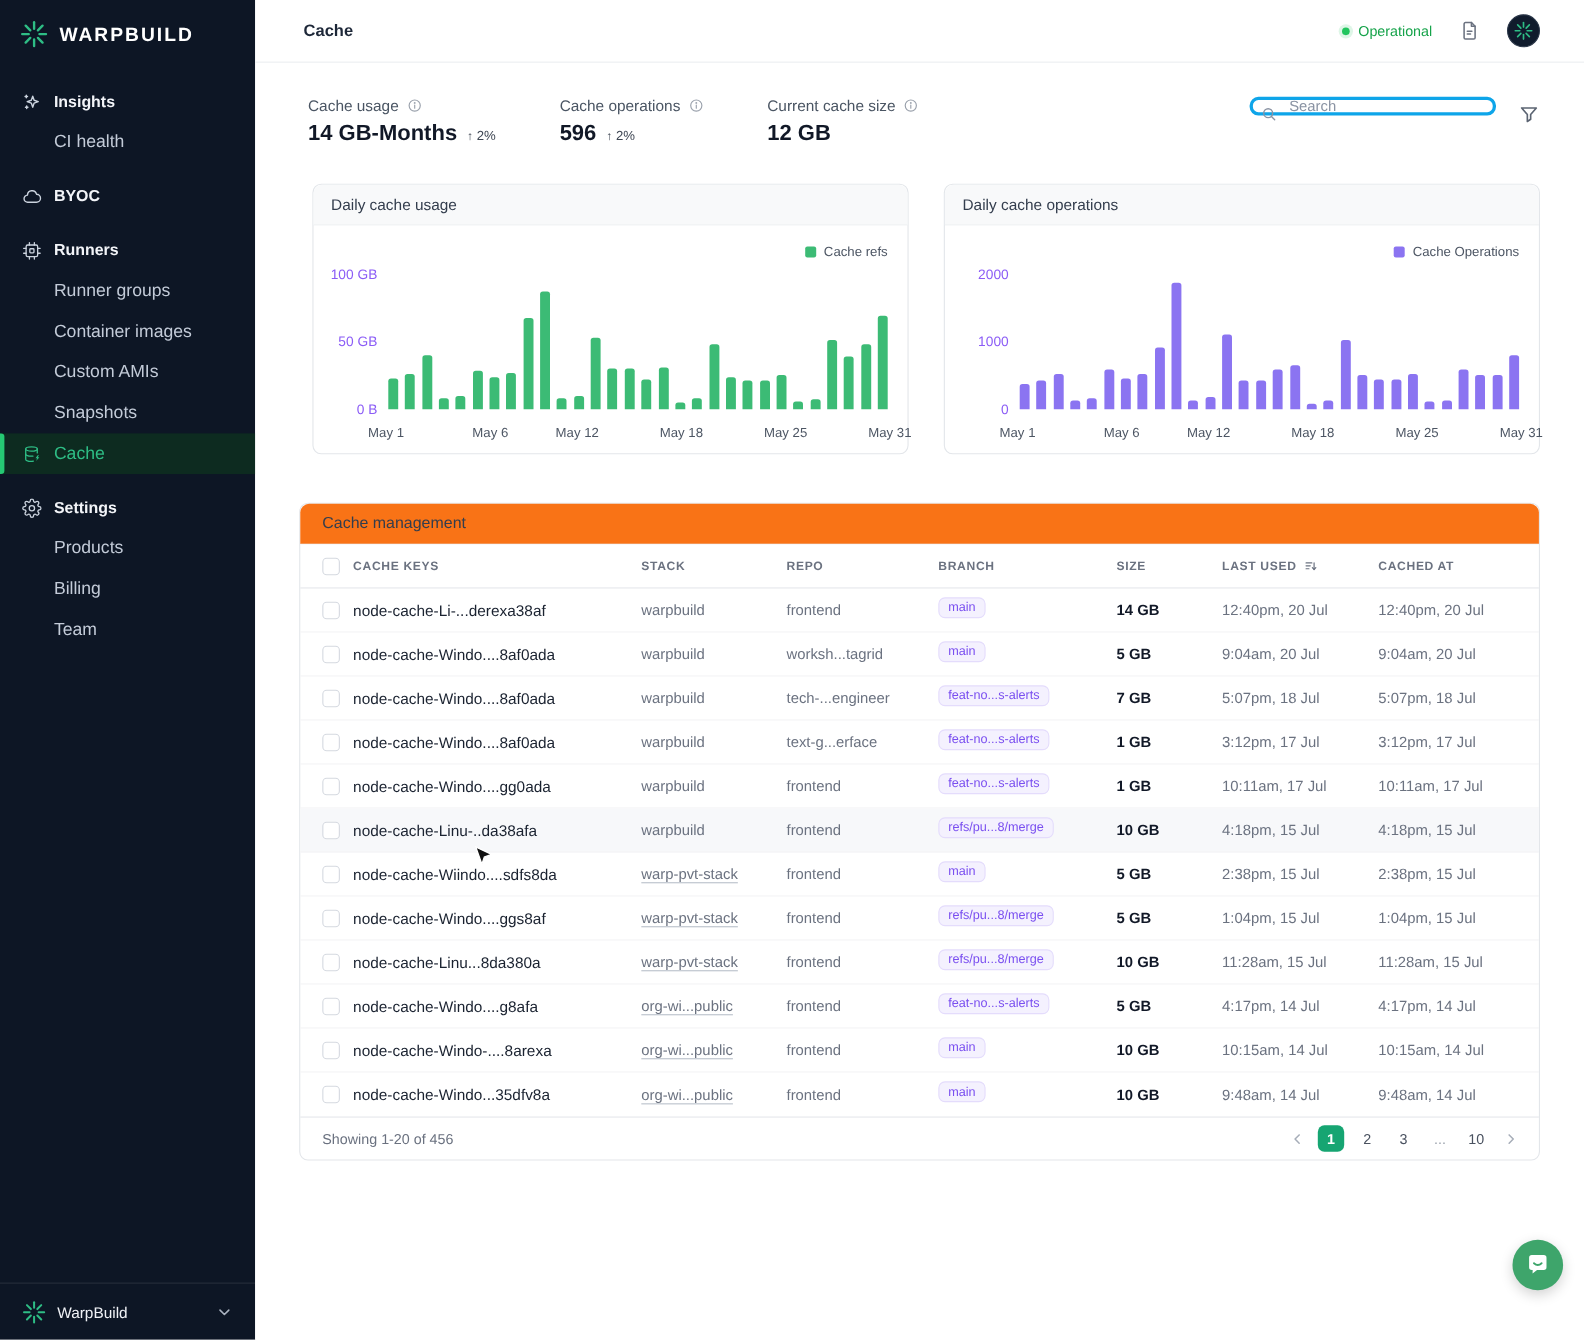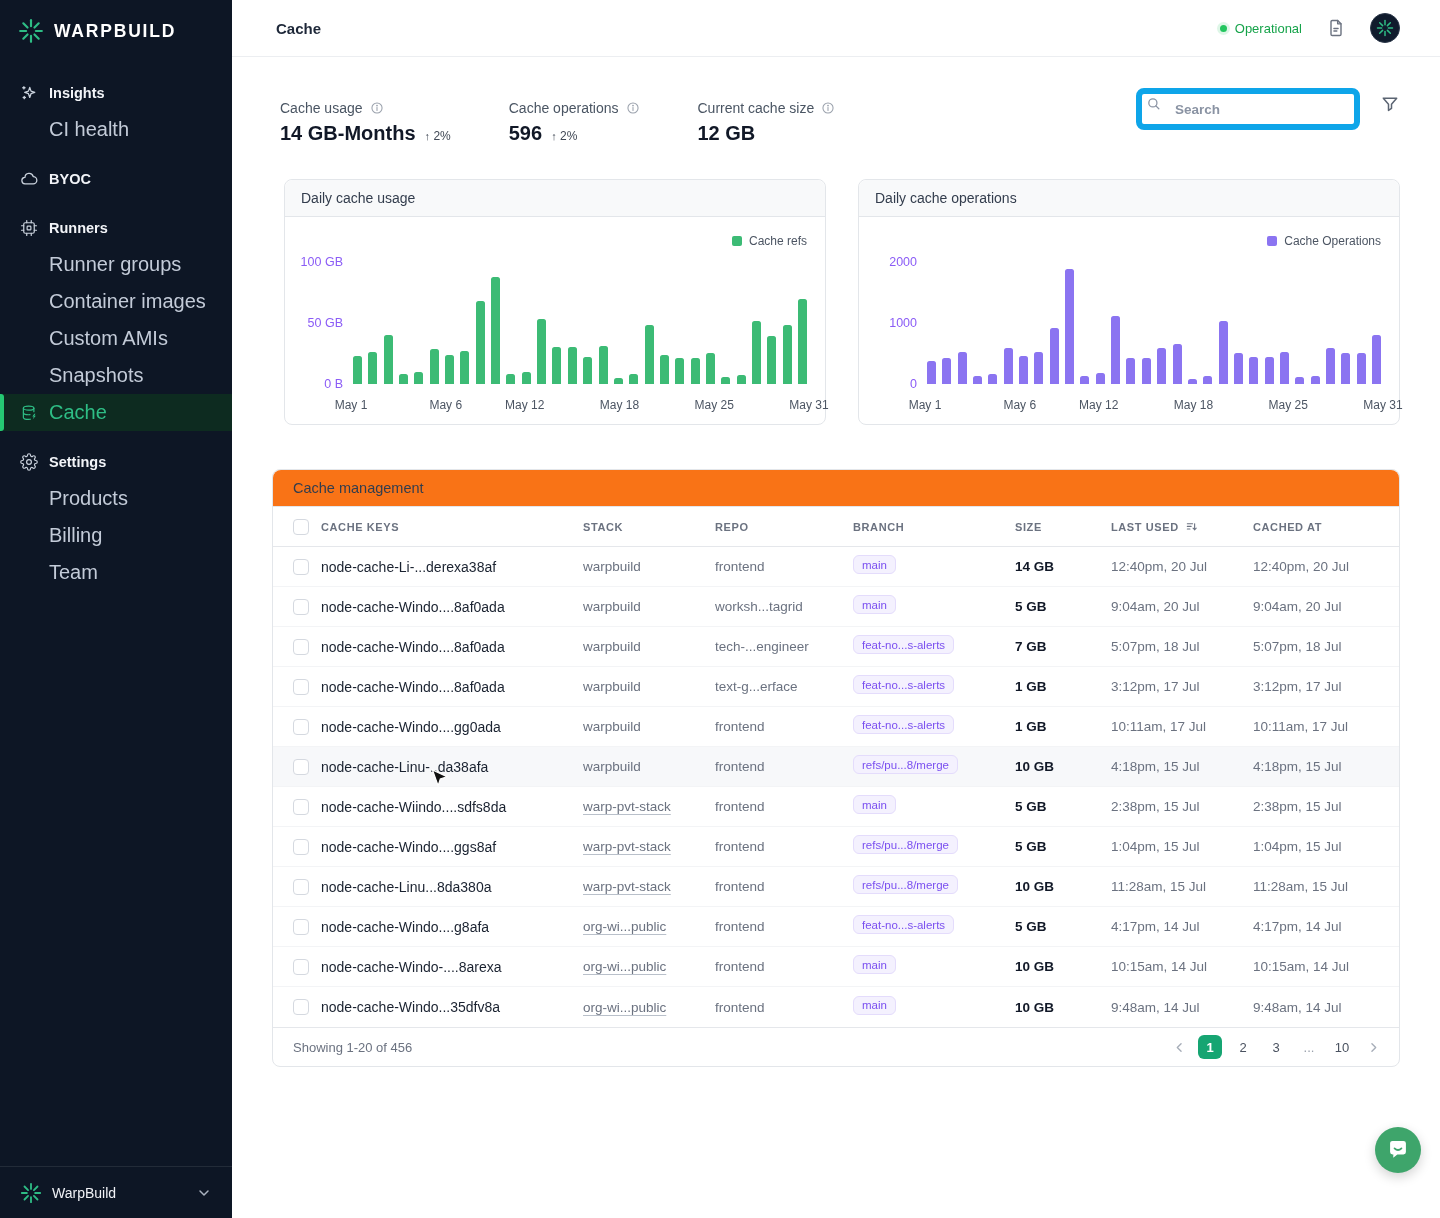--- a/index.html
+++ b/index.html
@@ -8,21 +8,21 @@
 
   
   .sidebar { position:absolute; left:0; top:0; width:232px; height:1218px; background:#0d1625; color:#e7ebf1; }
   .logo-row { display:flex; align-items:center; gap:10px; padding:18px 0 16px 18px; }
   .logo-mark { width:26px; height:26px; color:#2ebd85; }
   .logo-text { font-size:17.5px; font-weight:700; letter-spacing:1.8px; color:#fff; }
   .nav { padding-top:14px; }
   .nav-section { margin-bottom:12px; }
   .nav-item { display:flex; align-items:center; gap:11px; height:37px; padding-left:20px; font-size:14.5px; color:#c3cbd8; cursor:default; position:relative; }
   .nav-item.top { color:#f2f4f8; font-weight:600; }
-  .nav-item.child { padding-left:49px; font-size:20px; font-weight:400; }
+  .nav-item.child { padding-left:49px; font-size:16px; font-weight:400; }
   .nav-item.child.has-icon { padding-left:20px; }
   .nav-item .nav-icon { width:18px; height:18px; flex:0 0 18px; color:#cbd3de; }
   .nav-item.active { background:#0d2b20; color:#2ebd85; font-weight:500; }
   .nav-item.active .nav-icon { color:#2ebd85; }
   .nav-item.active::before { content:""; position:absolute; left:0; top:0; bottom:0; width:4px; background:#25c973; border-radius:0 3px 3px 0; }
   .sidebar-footer { position:absolute; bottom:0; left:0; right:0; height:52px; border-top:1px solid rgba(255,255,255,.09); display:flex; align-items:center; gap:10px; padding:0 20px; }
   .sidebar-footer .logo-mark { width:22px; height:22px; }
   .sidebar-footer-label { font-size:14px; color:#f0f2f6; }
   .sidebar-footer .chev { margin-left:auto; width:16px; height:16px; color:#aab3c0; }
 
@@ -34,30 +34,30 @@
   .status { display:flex; align-items:center; gap:8px; font-size:13px; color:#16a34a; font-weight:500; }
   .status-dot { width:7px; height:7px; border-radius:50%; background:#22c55e; box-shadow:0 0 0 3px rgba(34,197,94,.15); }
   .doc-icon { width:20px; height:20px; color:#6b7280; }
   .avatar { width:30px; height:30px; border-radius:50%; background:#101b2c; border:1px solid #2a3648; display:flex; align-items:center; justify-content:center; }
   .avatar svg { width:18px; height:18px; color:#2ebd85; }
 
   .content { padding:31px 40px 0 40px; }
 
   
   .stats-row { display:flex; align-items:flex-start; }
-  .stats { display:flex; gap:58px; padding-left:8px;margin-top:12px; }
+  .stats { display:flex; gap:58px; padding-left:8px; }
   .stat-label { display:flex; align-items:center; gap:7px; font-size:14px; color:#4a5563; }
   .stat-label .info { width:14px; height:14px; color:#9aa1ac; }
   .stat-value-row { display:flex; align-items:baseline; gap:9px; margin-top:6px; }
   .stat-value { font-size:20px; font-weight:700; color:#111827; }
   .stat-delta { font-size:12px; color:#3f4754; }
   .stat-delta .arrow { font-size:11px; }
   .search-group { margin-left:auto; display:flex; align-items:flex-start; gap:20px; }
   .search-box { position:relative; width:224px; }
-  .search-box input { width:224px; height:42px; border:6px solid #0ea5e9; border-radius:8px; padding:0 10px 0 33px; font-size:13.5px; color:#374151; outline:none; font-family:inherit;font-weight:bold; }
+  .search-box input { width:224px; height:17px; border:3px solid #0ea5e9; border-radius:8px; padding:0 10px 0 33px; font-size:13.5px; color:#374151; outline:none; font-family:inherit; }
   .search-box input::placeholder { color:#8a93a3; }
   .search-icon { position:absolute; left:10px; top:7.5px; width:15px; height:15px; color:#8a93a3; }
   .filter-btn { width:20px; height:20px; color:#5b6472; margin-top:6px; background:none; border:none; cursor:pointer; }
   .filter-btn svg { width:20px; height:20px; }
 
   
   .charts-row { display:flex; gap:32px; margin:34px 0 0 12px; }
   .card { background:#fff; border:1px solid #e3e6ea; border-radius:8px; }
   .chart-card { width:542px; height:246px; }
   .card-header { height:37px; display:flex; align-items:center; padding:0 16px; background:#f8f9fa; border-bottom:1px solid #e3e6ea; border-radius:8px 8px 0 0; font-size:14px; color:#333d4d; }

